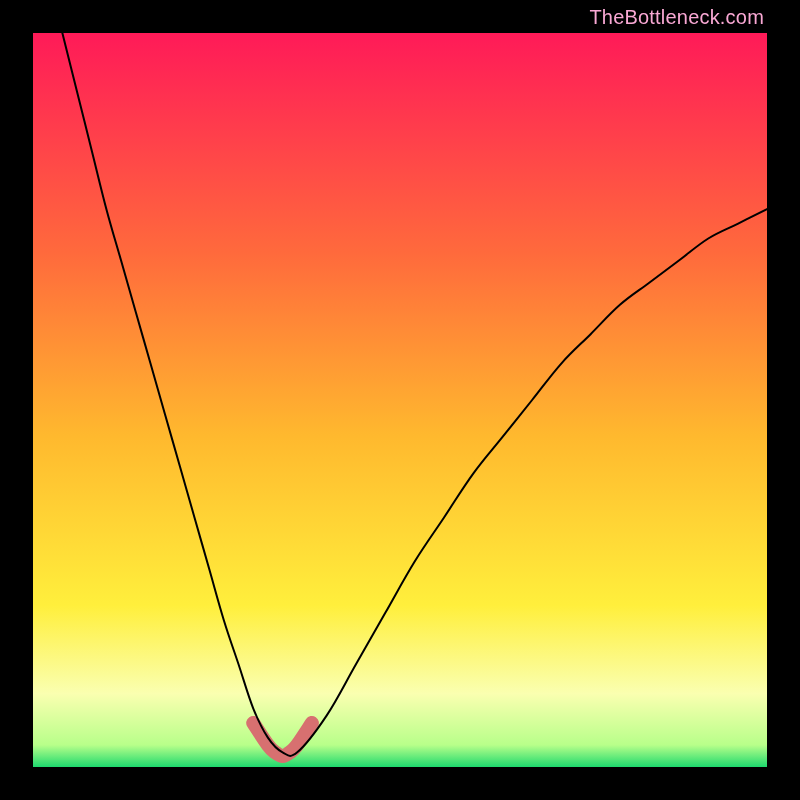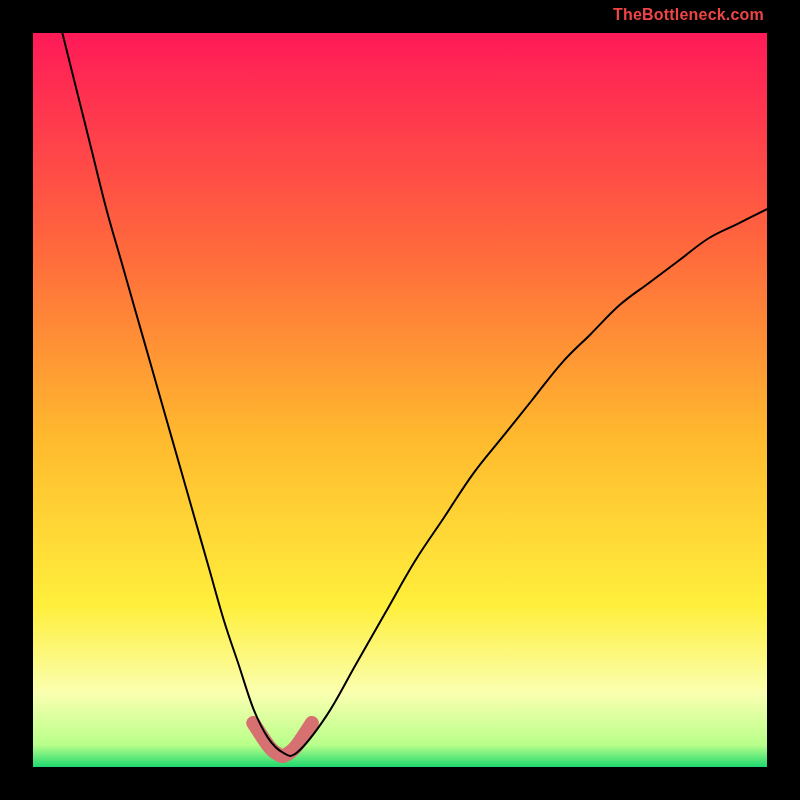--- a/index.html
+++ b/index.html
@@ -23,23 +23,23 @@
     position: absolute;
     top: 33px;
     left: 33px;
     width: 734px;
     height: 734px;
   }
   .watermark {
     position: absolute;
     top: 6px;
     right: 36px;
-    color: #ef4444;
-    font-size: 16px;
-    font-weight: 700;
+    color: #f9a8d4;
+    font-size: 20px;
+    font-weight: 400;
     letter-spacing: 0.2px;
   }
   svg {
     display: block;
   }
 </style>
 </head>
 <body>
 
 <div class="frame">

